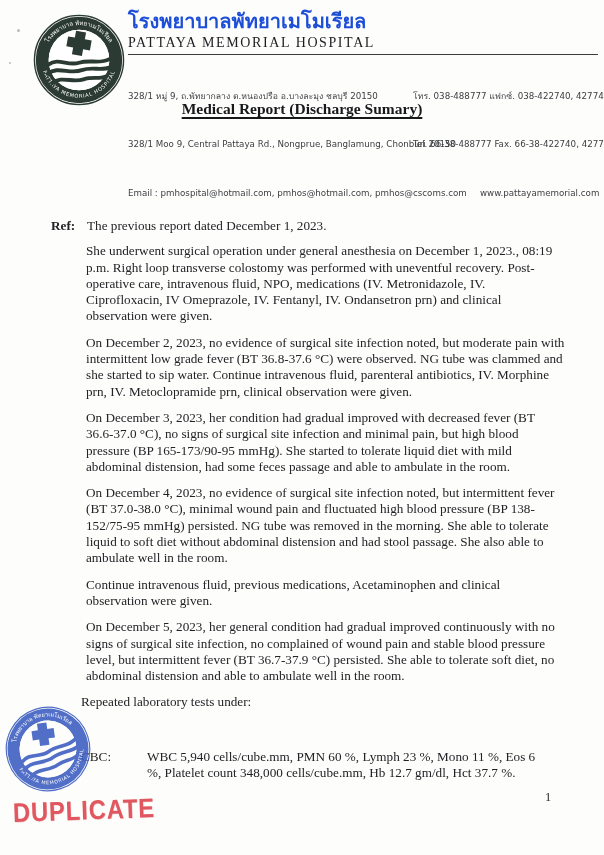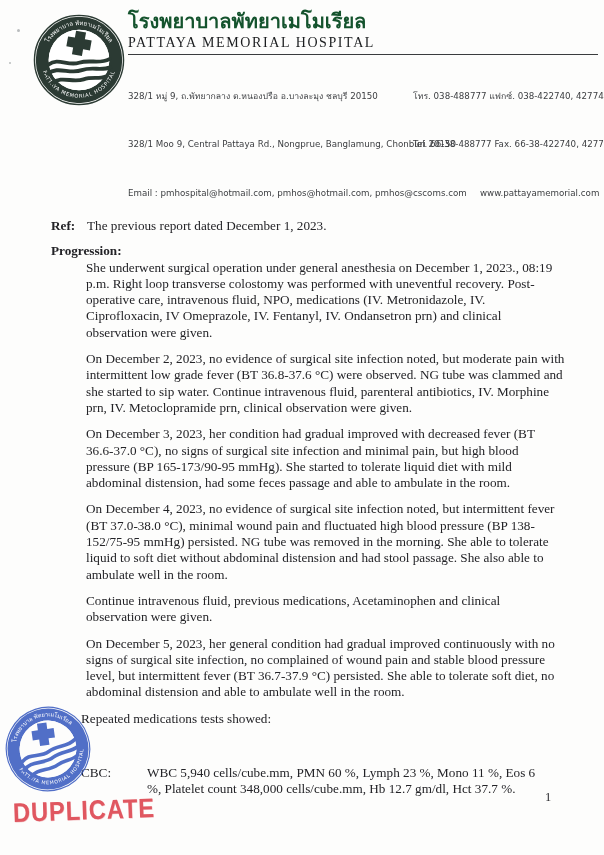--- a/index.html
+++ b/index.html
@@ -4,21 +4,21 @@
 <style>
   html,body { margin:0; padding:0; background:#e8e8e8; }
   .page {
     position:relative; width:604px; height:855px; margin:0 auto;
     background:#fdfdfc; overflow:hidden;
     font-family:"Liberation Serif","DejaVu Serif",serif; color:#232327;
   }
   
   .logo { position:absolute; left:33px; top:14px; width:92px; height:92px; }
   .head-text { position:absolute; left:128px; top:9px; width:470px; }
-  .th-name { font-family:"DejaVu Sans",sans-serif; font-weight:bold; font-size:20px; line-height:25px; color:#14532d; }
+  .th-name { font-family:"DejaVu Sans",sans-serif; font-weight:bold; font-size:20px; line-height:25px; color:#1d4ed8; }
   .en-name { font-family:"Liberation Serif",serif; font-size:14px; letter-spacing:1.6px; color:#1b1d1f; margin-top:1px; }
   .rule { border-top:1.7px solid #3a3c3e; margin-top:3px; }
   .addr { margin-top:4px; font-family:"DejaVu Sans",sans-serif; font-size:8.7px; line-height:13.4px; color:#3b3d40; }
   .addr-row { position:relative; white-space:nowrap;margin-top:35px; }
   .addr-right { position:absolute; left:285px; top:0; }
   .addr-right.site { left:352px; }
   
   .report-title {
     position:absolute; top:100px; left:0; width:100%; text-align:center;
     font-weight:bold; font-size:15.5px; color:#17181a;
@@ -91,44 +91,46 @@
         <span>328/1 Moo 9, Central Pattaya Rd., Nongprue, Banglamung, Chonburi 20150</span>
         <span class="addr-right">Tel. 66-38-488777 Fax. 66-38-422740, 427742</span>
       </div>
       <div class="addr-row">
         <span>Email : pmhospital@hotmail.com, pmhos@hotmail.com, pmhos@cscoms.com</span>
         <span class="addr-right site">www.pattayamemorial.com</span>
       </div>
     </div>
   </div>
 
+  <div class="report-title">
+    <span>Medical Report (Discharge Sumary)</span>
+  </div>
 
   <div class="doc-body">
     <div class="ref-row">
       <span class="ref-label">Ref:</span><span>The previous report dated December 1, 2023.</span>
     </div>
-    <div class="prog">Progression:</div>
 
     <div>
 
         <p class="para">She underwent surgical operation under general anesthesia on December 1, 2023., 08:19 p.m. Right loop transverse colostomy was performed with uneventful recovery. Post-operative care, intravenous fluid, NPO, medications (IV. Metronidazole, IV. Ciprofloxacin, IV Omeprazole, IV. Fentanyl, IV. Ondansetron prn) and clinical observation were given.</p>
 
         <p class="para">On December 2, 2023, no evidence of surgical site infection noted, but moderate pain with intermittent low grade fever (BT 36.8-37.6 °C) were observed. NG tube was clammed and she started to sip water. Continue intravenous fluid, parenteral antibiotics, IV. Morphine prn, IV. Metoclopramide prn, clinical observation were given.</p>
 
         <p class="para">On December 3, 2023, her condition had gradual improved with decreased fever (BT 36.6-37.0 °C), no signs of surgical site infection and minimal pain, but high blood pressure (BP 165-173/90-95 mmHg). She started to tolerate liquid diet with mild abdominal distension, had some feces passage and able to ambulate in the room.</p>
 
 
         <p class="para">On December 4, 2023, no evidence of surgical site infection noted, but intermittent fever (BT 37.0-38.0 °C), minimal wound pain and fluctuated high blood pressure (BP 138-152/75-95 mmHg) persisted. NG tube was removed in the morning. She able to tolerate liquid to soft diet without abdominal distension and had stool passage. She also able to ambulate well in the room.</p>
 
         <p class="para">Continue intravenous fluid, previous medications, Acetaminophen and clinical observation were given.</p>
 
         <p class="para">On December 5, 2023, her general condition had gradual improved continuously with no signs of surgical site infection, no complained of wound pain and stable blood pressure level, but intermittent fever (BT 36.7-37.9 °C) persisted. She able to tolerate soft diet, no abdominal distension and able to ambulate well in the room.</p>
       </div>
 
-    <div class="lab-intro">Repeated medications tests showed:</div>
+    <div class="lab-intro">Repeated laboratory tests under:</div>
     <div class="cbc-row">
       <div class="cbc-label">CBC:</div>
       <div class="cbc-value">WBC 5,940 cells/cube.mm, PMN 60 %, Lymph 23 %, Mono 11 %, Eos 6 %, Platelet count 348,000 cells/cube.mm, Hb 12.7 gm/dl, Hct 37.7 %.</div>
     </div>
   </div>
 
   <div class="page-num">1</div>
 
   <svg class="seal" viewBox="0 0 100 100">
     <circle cx="50" cy="50" r="48.5" fill="none" stroke="#3a5cc0" stroke-width="1.4"></circle>

